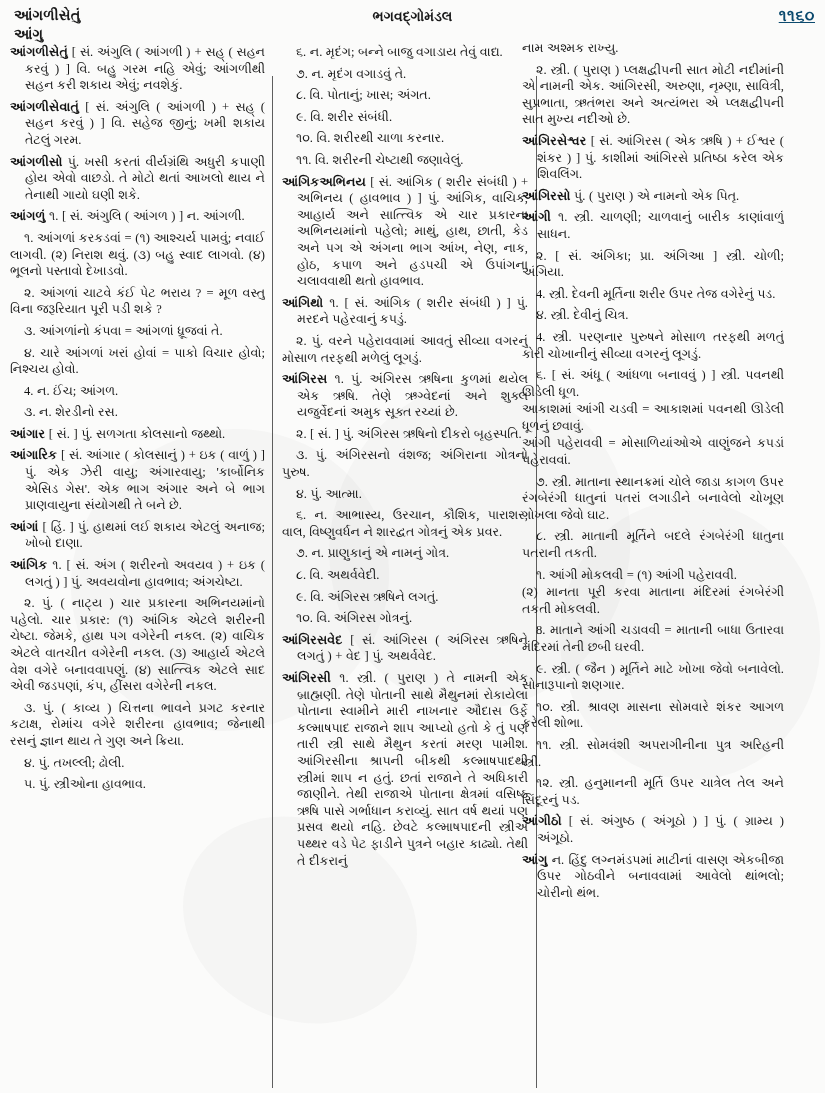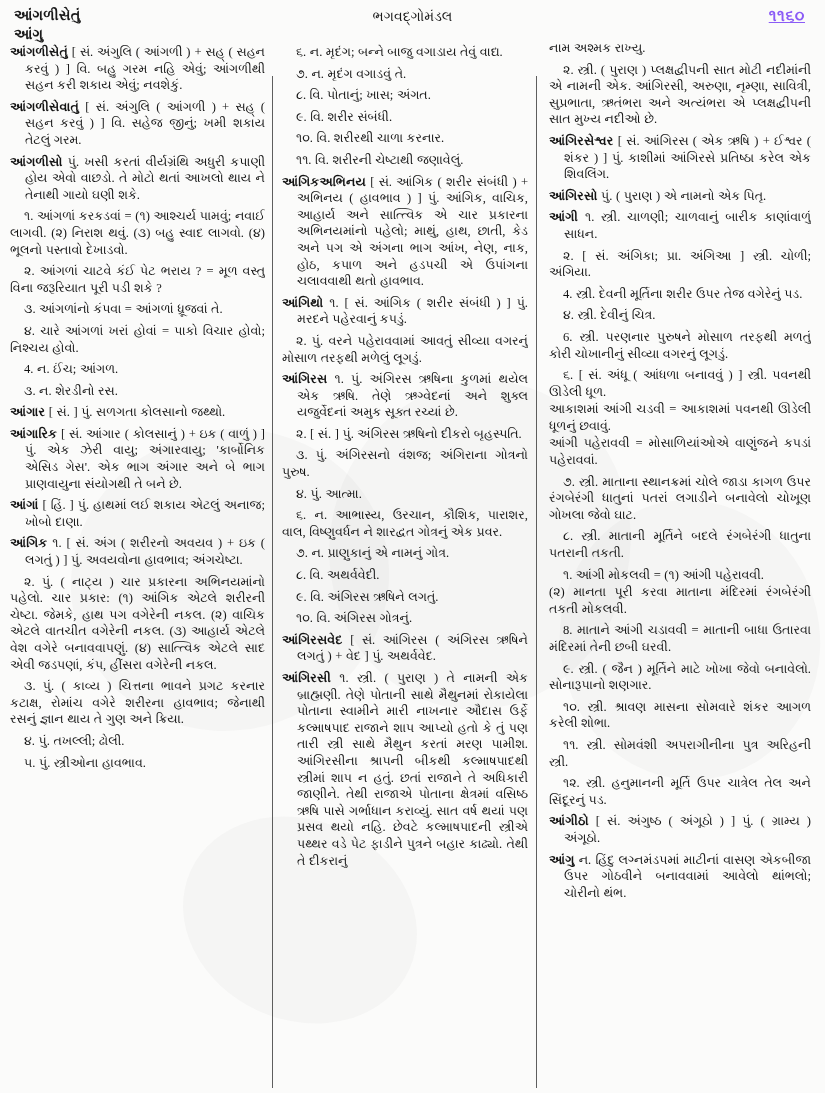--- a/index.html
+++ b/index.html
@@ -51,51 +51,51 @@
     font-size: 14.5px;
     line-height: 19px;
     color: #1a1a1a;
     letter-spacing: .1px;
   }
   .hdr-center {
     position: absolute;
     left: 0; top: 9px;
     width: 825px;
     text-align: center;
-    font-weight: normal;
+    font-weight: bold;
     font-size: 14px;
     color: #1a1a1a;
   }
   .hdr-right {
     position: absolute;
-    right: 20px; top: 7px;
+    right: 10px; top: 7px;
     font-weight: bold;
     font-size: 16px;
-    color: #8b5cf6;
+    color: #0c4a6e;
     letter-spacing: .5px;
     text-decoration: underline;
   }
 
   
   .columns {
     position: absolute;
     left: 0; top: 44px;
     width: 676px;
     height: 1045px;
   }
   .col {
     position: absolute;
     top: 0;
     height: 1045px;
     box-sizing: border-box;
     overflow: hidden;
   }
   .col-1 { left: 10px;  width: 255px; }
   .col-2 { left: 282px; width: 246px; }
-  .col-3 { left: 549px; width: 262px; }
+  .col-3 { left: 522px; width: 262px; }
 
   .divider {
     position: absolute;
     top: 32px;
     width: 1.4px;
     height: 1012px;
     background: #2a2a2a;
     opacity: .75;
   }
   .div-1 { left: 272px; }
@@ -150,20 +150,21 @@
   </div>
 
   <div class="columns">
     <div class="divider div-1"></div>
     <div class="divider div-2"></div>
 
     <div class="col col-1" id="col-1">
         <p class="entry head"><span class="hw">આંગળીસેતું</span><span> [ સં. અંગુલિ ( આંગળી ) + સહ્ ( સહન કરવું ) ] વિ. બહુ ગરમ નહિ એવું; આંગળીથી સહન કરી શકાય એવું; નવશેકું.</span></p>
         <p class="entry head"><span class="hw">આંગળીસેવાતું</span><span> [ સં. અંગુલિ ( આંગળી ) + સહ્ ( સહન કરવું ) ] વિ. સહેજ જીનું; ખમી શકાય તેટલું ગરમ.</span></p>
         <p class="entry head"><span class="hw">આંગળીસો</span><span> પું. ખસી કરતાં વીર્યગ્રંથિ અધુરી કપાણી હોય એવો વાછડો. તે મોટો થતાં આખલો થાય ને તેનાથી ગાયો ઘણી શકે.</span></p>
+        <p class="entry head"><span class="hw">આંગળું</span><span> ૧. [ સં. અંગુલિ ( આંગળ ) ] ન. આંગળી.</span></p>
         <p class="entry sub"><span>૧. આંગળાં કરકડવાં = (૧) આશ્ચર્ય પામવું; નવાઈ લાગવી. (૨) નિરાશ થવું. (૩) બહુ સ્વાદ લાગવો. (૪) ભૂલનો પસ્તાવો દેખાડવો.</span></p>
         <p class="entry sub"><span>૨. આંગળાં ચાટવે કંઈ પેટ ભરાય ? = મૂળ વસ્તુ વિના જરૂરિયાત પૂરી પડી શકે ?</span></p>
         <p class="entry sub"><span>૩. આંગળાંનો કંપવા = આંગળાં ધ્રૂજવાં તે.</span></p>
         <p class="entry sub"><span>૪. ચારે આંગળાં ખરાં હોવાં = પાકો વિચાર હોવો; નિશ્ચય હોવો.</span></p>
         <p class="entry sub"><span>4. ન. ઈંચ; આંગળ.</span></p>
         <p class="entry sub"><span>૩. ન. શેરડીનો રસ.</span></p>
         <p class="entry head"><span class="hw">આંગાર</span><span> [ સં. ] પું. સળગતા કોલસાનો જથ્થો.</span></p>
         <p class="entry head"><span class="hw">આંગારિક</span><span> [ સં. આંગાર ( કોલસાનું ) + ઇક ( વાળું ) ] પું. એક ઝેરી વાયુ; અંગારવાયુ; 'કાર્બોનિક એસિડ ગેસ'. એક ભાગ અંગાર અને બે ભાગ પ્રાણવાયુના સંયોગથી તે બને છે.</span></p>
         <p class="entry head"><span class="hw">આંગાં</span><span> [ હિં. ] પું. હાથમાં લઈ શકાય એટલું અનાજ; ખોબો દાણા.</span></p>
         <p class="entry head"><span class="hw">આંગિક</span><span> ૧. [ સં. અંગ ( શરીરનો અવયવ ) + ઇક ( લગતું ) ] પું. અવયવોના હાવભાવ; અંગચેષ્ટા.</span></p>
@@ -196,21 +197,21 @@
       </div>
     <div class="col col-3" id="col-3">
         <p class="entry cont"><span>નામ અશ્મક રાખ્યું.</span></p>
         <p class="entry sub"><span>૨. સ્ત્રી. ( પુરાણ ) પ્લક્ષદ્વીપની સાત મોટી નદીમાંની એ નામની એક. આંગિરસી, અરુણા, નૃમ્ણા, સાવિત્રી, સુપ્રભાતા, ઋતંભરા અને અત્યંભરા એ પ્લક્ષદ્વીપની સાત મુખ્ય નદીઓ છે.</span></p>
         <p class="entry head"><span class="hw">આંગિરસેશ્વર</span><span> [ સં. આંગિરસ ( એક ઋષિ ) + ઈશ્વર ( શંકર ) ] પું. કાશીમાં આંગિરસે પ્રતિષ્ઠા કરેલ એક શિવલિંગ.</span></p>
         <p class="entry head"><span class="hw">આંગિરસો</span><span> પું. ( પુરાણ ) એ નામનો એક પિતૃ.</span></p>
         <p class="entry head"><span class="hw">આંગી</span><span> ૧. સ્ત્રી. ચાળણી; ચાળવાનું બારીક કાણાંવાળું સાધન.</span></p>
         <p class="entry sub"><span>૨. [ સં. અંગિકા; પ્રા. અંગિઆ ] સ્ત્રી. ચોળી; અંગિયા.</span></p>
         <p class="entry sub"><span>4. સ્ત્રી. દેવની મૂર્તિના શરીર ઉપર તેજ વગેરેનું પડ.</span></p>
         <p class="entry sub"><span>૪. સ્ત્રી. દેવીનું ચિત્ર.</span></p>
-        <p class="entry sub"><span>6. સ્ત્રી. પરણનાર પુરુષને મોસાળ તરફથી મળતું કોરી ચોખાનીનું સીવ્યા વગરનું લૂગડું.</span></p>
+        <p class="entry sub"><span>4. સ્ત્રી. પરણનાર પુરુષને મોસાળ તરફથી મળતું કોરી ચોખાનીનું સીવ્યા વગરનું લૂગડું.</span></p>
         <p class="entry sub"><span>૬. [ સં. અંધૂ ( આંધળા બનાવવું ) ] સ્ત્રી. પવનથી ઊડેલી ધૂળ.</span></p>
         <p class="entry cont"><span>આકાશમાં આંગી ચડવી = આકાશમાં પવનથી ઊડેલી ધૂળનું છવાવું.</span></p>
         <p class="entry cont"><span>આંગી પહેરાવવી = મોસાળિયાંઓએ વાણુંજને કપડાં પહેરાવવાં.</span></p>
         <p class="entry sub"><span>૭. સ્ત્રી. માતાના સ્થાનક્રમાં ચોલે જાડા કાગળ ઉપર રંગબેરંગી ધાતુનાં પતરાં લગાડીને બનાવેલો ચોખૂણ ગોખલા જેવો ઘાટ.</span></p>
         <p class="entry sub"><span>૮. સ્ત્રી. માતાની મૂર્તિને બદલે રંગબેરંગી ધાતુના પતરાની તકતી.</span></p>
         <p class="entry sub"><span>૧. આંગી મોકલવી = (૧) આંગી પહેરાવવી.</span></p>
         <p class="entry cont"><span>(૨) માનતા પૂરી કરવા માતાના મંદિરમાં રંગબેરંગી તકતી મોકલવી.</span></p>
         <p class="entry sub"><span>8. માતાને આંગી ચડાવવી = માતાની બાધા ઉતારવા મંદિરમાં તેની છબી ઘરવી.</span></p>
         <p class="entry sub"><span>૯. સ્ત્રી. ( જૈન ) મૂર્તિને માટે ખોખા જેવો બનાવેલો. સોનારૂપાનો શણગાર.</span></p>
         <p class="entry sub"><span>૧૦. સ્ત્રી. શ્રાવણ માસના સોમવારે શંકર આગળ કરેલી શોભા.</span></p>

